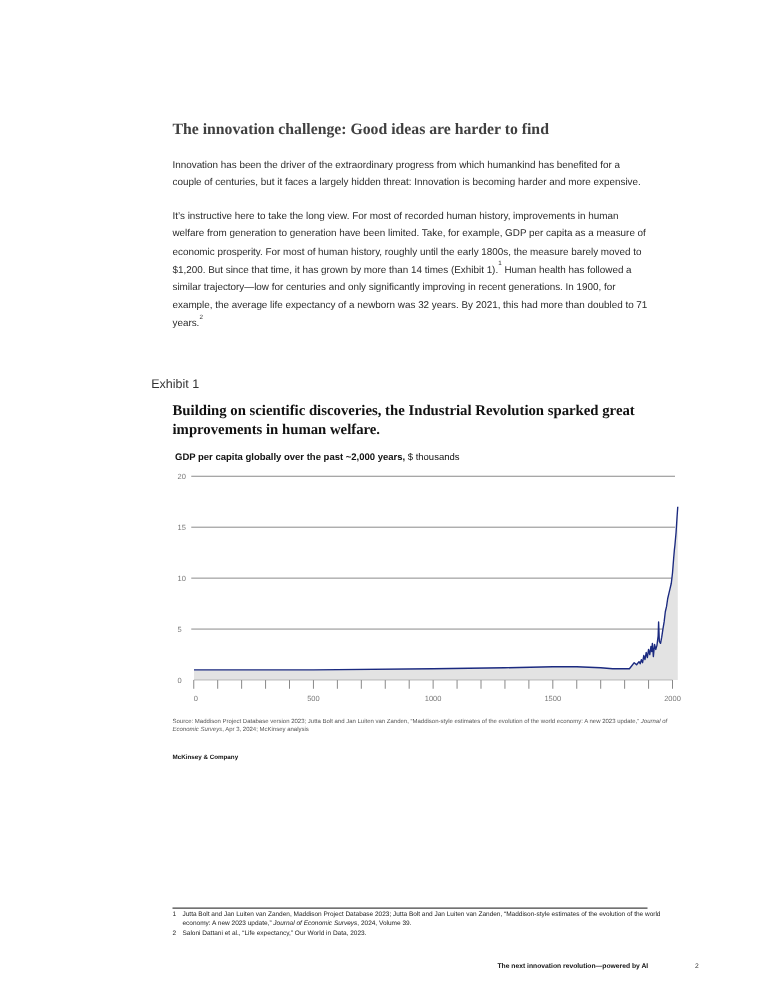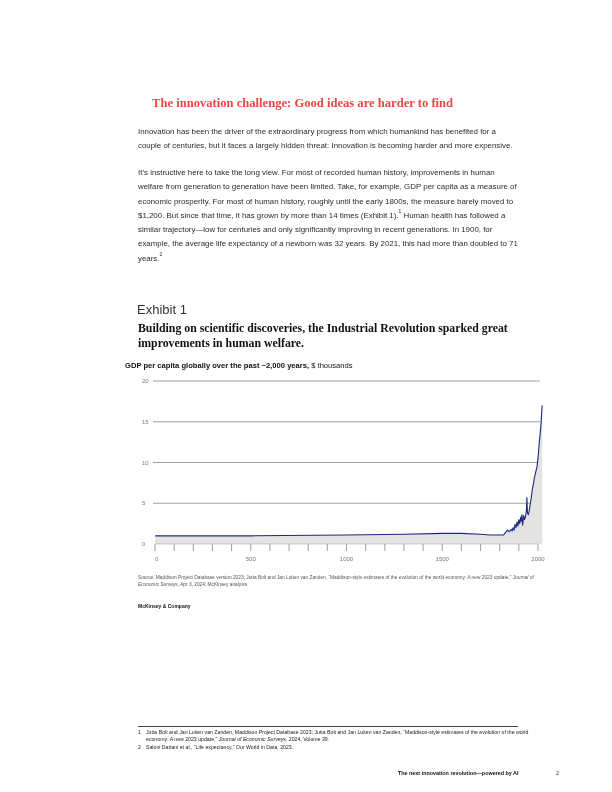--- a/index.html
+++ b/index.html
@@ -1,25 +1,25 @@
 <!DOCTYPE html>
 <html><head>
 <meta charset="utf-8">
 <style>
   html, body { margin: 0; padding: 0; background: #ffffff; }
   body { width: 612px; height: 792px; position: relative; overflow: hidden; font-family: "Liberation Sans", sans-serif; color: #1a1a1a; }
   .abs { position: absolute; }
-  #section-title { left: 152px; top: 96px; font-family: "Liberation Serif", serif; font-weight: bold; font-size: 12.6px; color: #ef4444; white-space: nowrap; }
+  #section-title { left: 138px; top: 96px; font-family: "Liberation Serif", serif; font-weight: bold; font-size: 12.6px; color: #404040; white-space: nowrap; }
   .para { left: 138px; width: 380px; font-size: 7.9px; line-height: 14.3px; color: #2b2b2b; }
   #para1 { top: 125px; }
   #para2 { top: 166px; }
   sup { font-size: 5px; vertical-align: top; line-height: 1; }
-  #exhibit-label { left: 137px; top: 302px; font-size: 13px; color: #333; }
+  #exhibit-label { left: 121px; top: 302px; font-size: 10px; color: #333; }
   #exhibit-title { left: 138px; top: 321px; width: 410px; font-size: 11.8px; line-height: 14.5px; font-weight: bold; color: #111; font-family: Liberation Serif, serif; }
-  #chart-subtitle { left: 125px; top: 361px; font-size: 7.6px; color: #111; white-space: nowrap; text-align: center; }
+  #chart-subtitle { left: 140px; top: 361px; font-size: 7.6px; color: #111; white-space: nowrap; text-align: center; }
   #chart-subtitle b { font-weight: bold; }
   #chart { left: 130px; top: 370px; }
   #source-note { left: 138px; top: 574px; width: 410px; font-size: 4.8px; line-height: 7px; color: #555; }
   #brand { left: 138px; top: 603px; font-size: 5px; font-weight: bold; color: #111; }
   #footnote-rule { left: 138px; top: 726px; width: 380px; height: 0; border-top: 0.8px solid #444; }
   .fn { left: 138px; width: 400px; font-size: 5.2px; line-height: 7.4px; color: #222; }
   .fn .num { position: absolute; left: 0; }
   .fn .txt { display: block; margin-left: 8px; }
   #fn1 { top: 729px; }
   #fn2 { top: 744px; }

